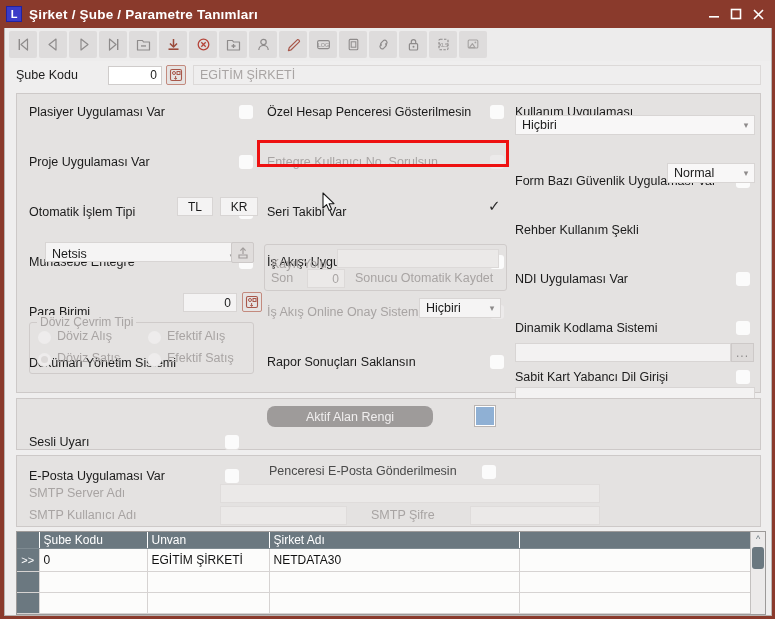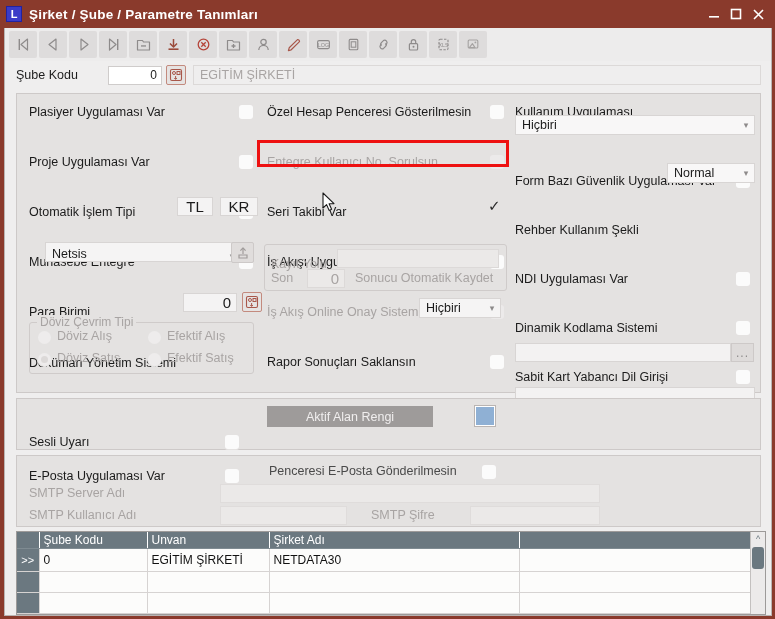--- a/index.html
+++ b/index.html
@@ -145,21 +145,21 @@
     position: absolute;
     font-size: 15px; color: #2b2b2b; line-height: 1;
     font-weight: bold;
   }
   
   .tf {
     position: absolute;
     background: #f4f3f3;
     border: 1px solid #d8d5d4;
     height: 19px;
-    font-size: 15px;
+    font-size: 12px;
     color: #1b1b1b;
     display: flex; align-items: center;
     padding: 0 5px;
   }
   .tf.right { justify-content: flex-end; }
   .tf.dimtxt { color: #a8a4a3; }
   .combo {
     position: absolute; height: 20px;
     background: #f5f4f4; border: 1px solid #d8d5d4;
     font-size: 12.5px; color: #1b1b1b;
@@ -221,21 +221,21 @@
   }
   .panel3 {
     margin: 5px 10px 0 11px;
     border: 1px solid #cdc9c8;
     background: #e4e2e1;
     position: relative;
     height: 72px; flex: 0 0 auto;
   }
   .bigbtn {
     position: absolute;
-    background: #9e9b9a; border-radius: 0;
+    background: #9e9b9a; border-radius: 8px;
     color: #f0eeee; font-size: 12.5px;
     display: flex; align-items: center; justify-content: center;
   }
   .swatch {
     position: absolute; width: 20px; height: 20px;
     background: #8fb0d4; border: 1px solid #ffffff;
     outline: 1px solid #b9b4b2;
   }
   
   .gridwrap {

